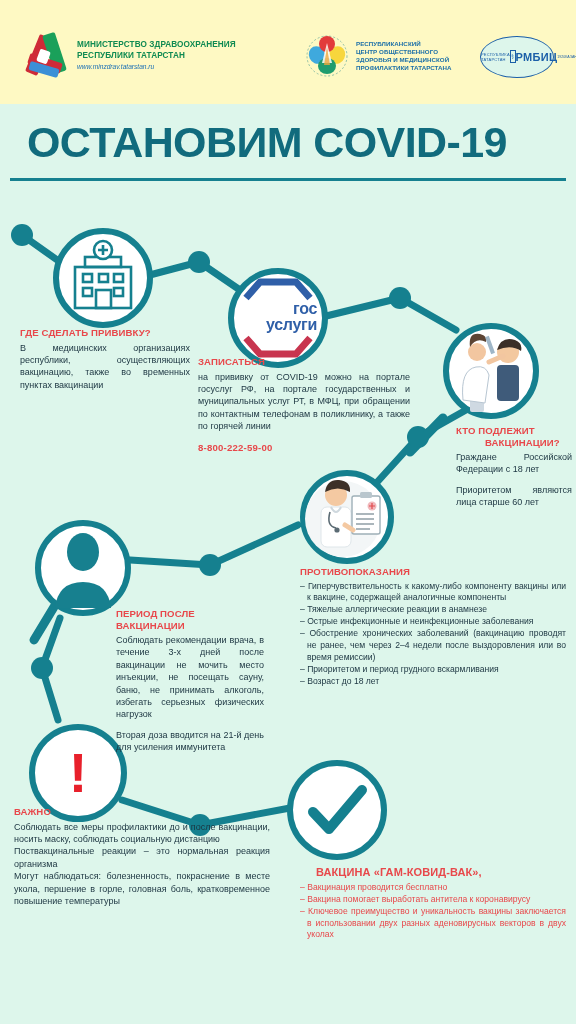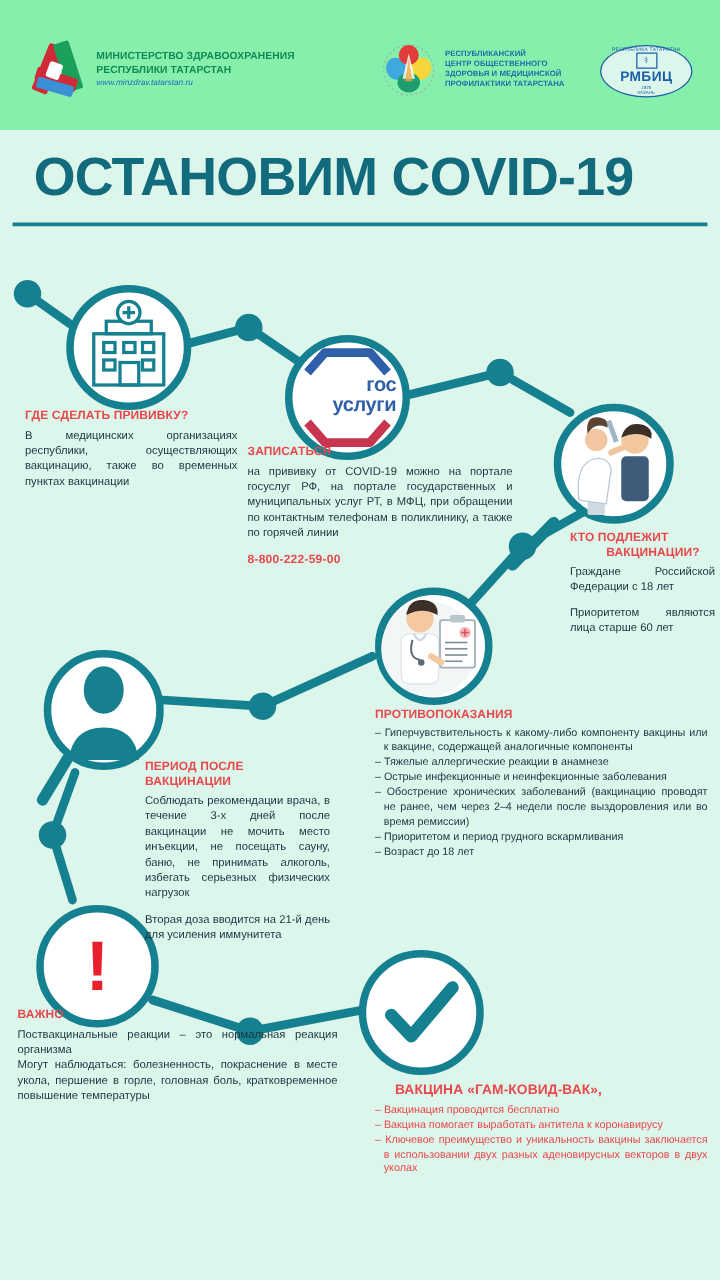--- a/index.html
+++ b/index.html
@@ -12,21 +12,21 @@
   }
   .page{
     position:relative;width:576px;height:1024px;
     background:#ddf6eb;
     overflow:hidden;
   }
 
   
   .header{
     position:absolute;left:0;top:0;width:576px;height:104px;
-    background:#86efac;
+    background:#fef9c3;
   }
   .logo-block{position:absolute;display:flex;align-items:center;}
   .logo-minzdrav{left:26px;top:32px;}
   .logo-mark-tatar{
     width:44px;height:46px;position:relative;flex:0 0 auto;margin-right:7px;
   }
   .tb{position:absolute;border-radius:2px;}
   .tb1{width:13px;height:40px;background:#ce2b37;left:6px;top:3px;transform:rotate(22deg);}
   .tb2{width:13px;height:40px;background:#1aa05a;left:22px;top:1px;transform:rotate(-18deg);}
   .tb3{width:34px;height:11px;background:#cf2b38;left:2px;top:26px;transform:rotate(18deg);}
@@ -37,21 +37,21 @@
   }
   .logo-url{color:#1a6fb5;font-size:6.6px;margin-top:2px;font-style:italic;}
 
   .logo-rcoz{left:305px;top:33px;}
   .rcoz-mark{width:44px;height:46px;position:relative;margin-right:7px;flex:0 0 auto;}
   .rcoz-text{color:#1b6fa8;font-weight:bold;font-size:6.2px;line-height:8px;letter-spacing:.05px;}
 
   .logo-rmbic{left:480px;top:36px;}
   .rmbic-oval{
     width:72px;height:40px;border:1.6px solid #1b5fa8;border-radius:50%;
-    display:flex;flex-direction:column;align-items:center;justify-content:center;
+    display:flex;flex-direction:row;align-items:center;justify-content:flex-start;
     background:#ddf6eb;
   }
   .rmbic-top{font-size:4px;color:#1b5fa8;letter-spacing:.2px;line-height:5px;}
   .rmbic-sq{width:15px;height:11px;border:1px solid #1b5fa8;display:flex;align-items:center;justify-content:center;margin:0 0 1px;}
   .rmbic-sq span{font-size:7px;color:#1b5fa8;}
   .rmbic-name{font-size:11px;font-weight:bold;color:#1b5fa8;letter-spacing:.3px;line-height:12px;}
   .rmbic-sub{font-size:3.6px;color:#1b5fa8;line-height:4.6px;}
 
   
   .title-bar{
@@ -314,20 +314,21 @@
 
   <div class="blk" style="left:116px;top:608px;width:148px;">
     <p class="h-red">ПЕРИОД ПОСЛЕ ВАКЦИНАЦИИ</p>
     <p class="body">Соблюдать рекомендации врача, в течение 3-х дней после вакцинации не мочить место инъекции, не посещать сауну, баню, не принимать алкоголь, избегать серьезных физических нагрузок</p>
     <div class="gap"></div>
     <p class="body">Вторая доза вводится на 21-й день для усиления иммунитета</p>
   </div>
 
   <div class="blk" style="left:14px;top:806px;width:256px;">
     <p class="h-red">ВАЖНО</p>
+    <p class="body">Соблюдать все меры профилактики до и после вакцинации, носить маску, соблюдать социальную дистанцию</p>
     <p class="body">Поствакцинальные реакции – это нормальная реакция организма</p>
     <p class="body">Могут наблюдаться: болезненность, покраснение в месте укола, першение в горле, головная боль, кратковременное повышение температуры</p>
   </div>
 
   <div class="blk" style="left:300px;top:866px;width:266px;">
     <p class="h-red big">ВАКЦИНА  «ГАМ-КОВИД-ВАК»,</p>
     <ul class="dash red">
       <li>– Вакцинация проводится бесплатно</li>
       <li>– Вакцина помогает выработать антитела к коронавирусу</li>
       <li>– Ключевое преимущество и уникальность вакцины заключается в использовании двух разных аденовирусных векторов в двух уколах</li>

